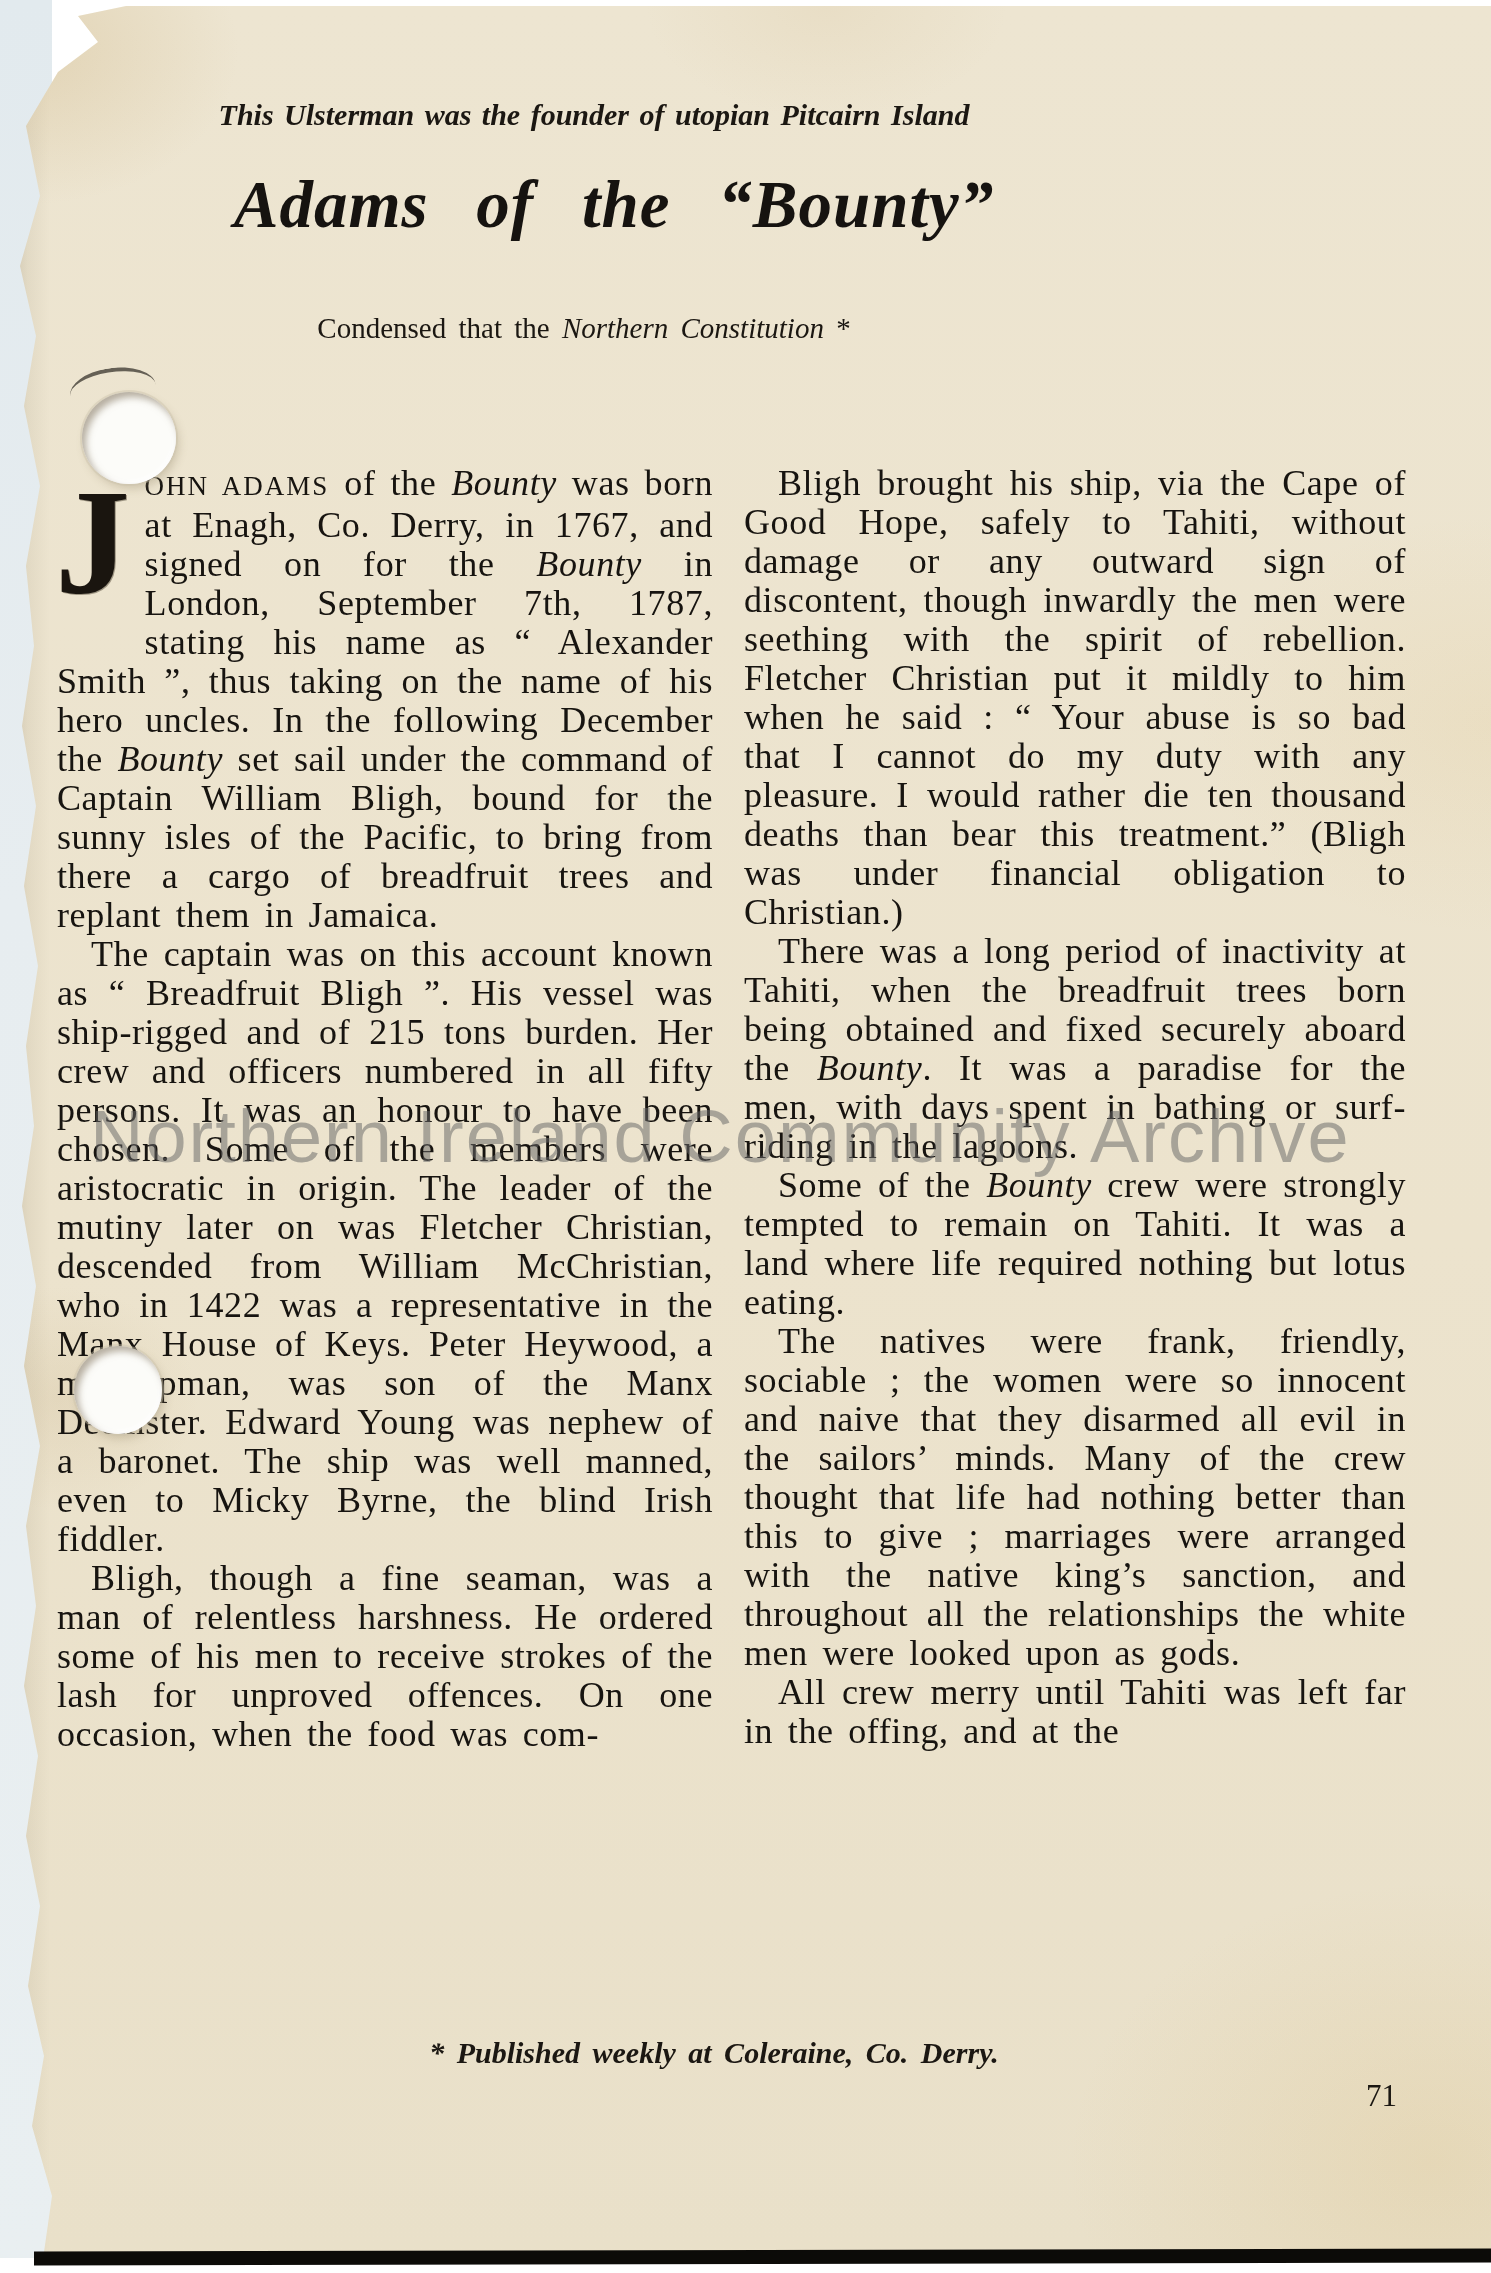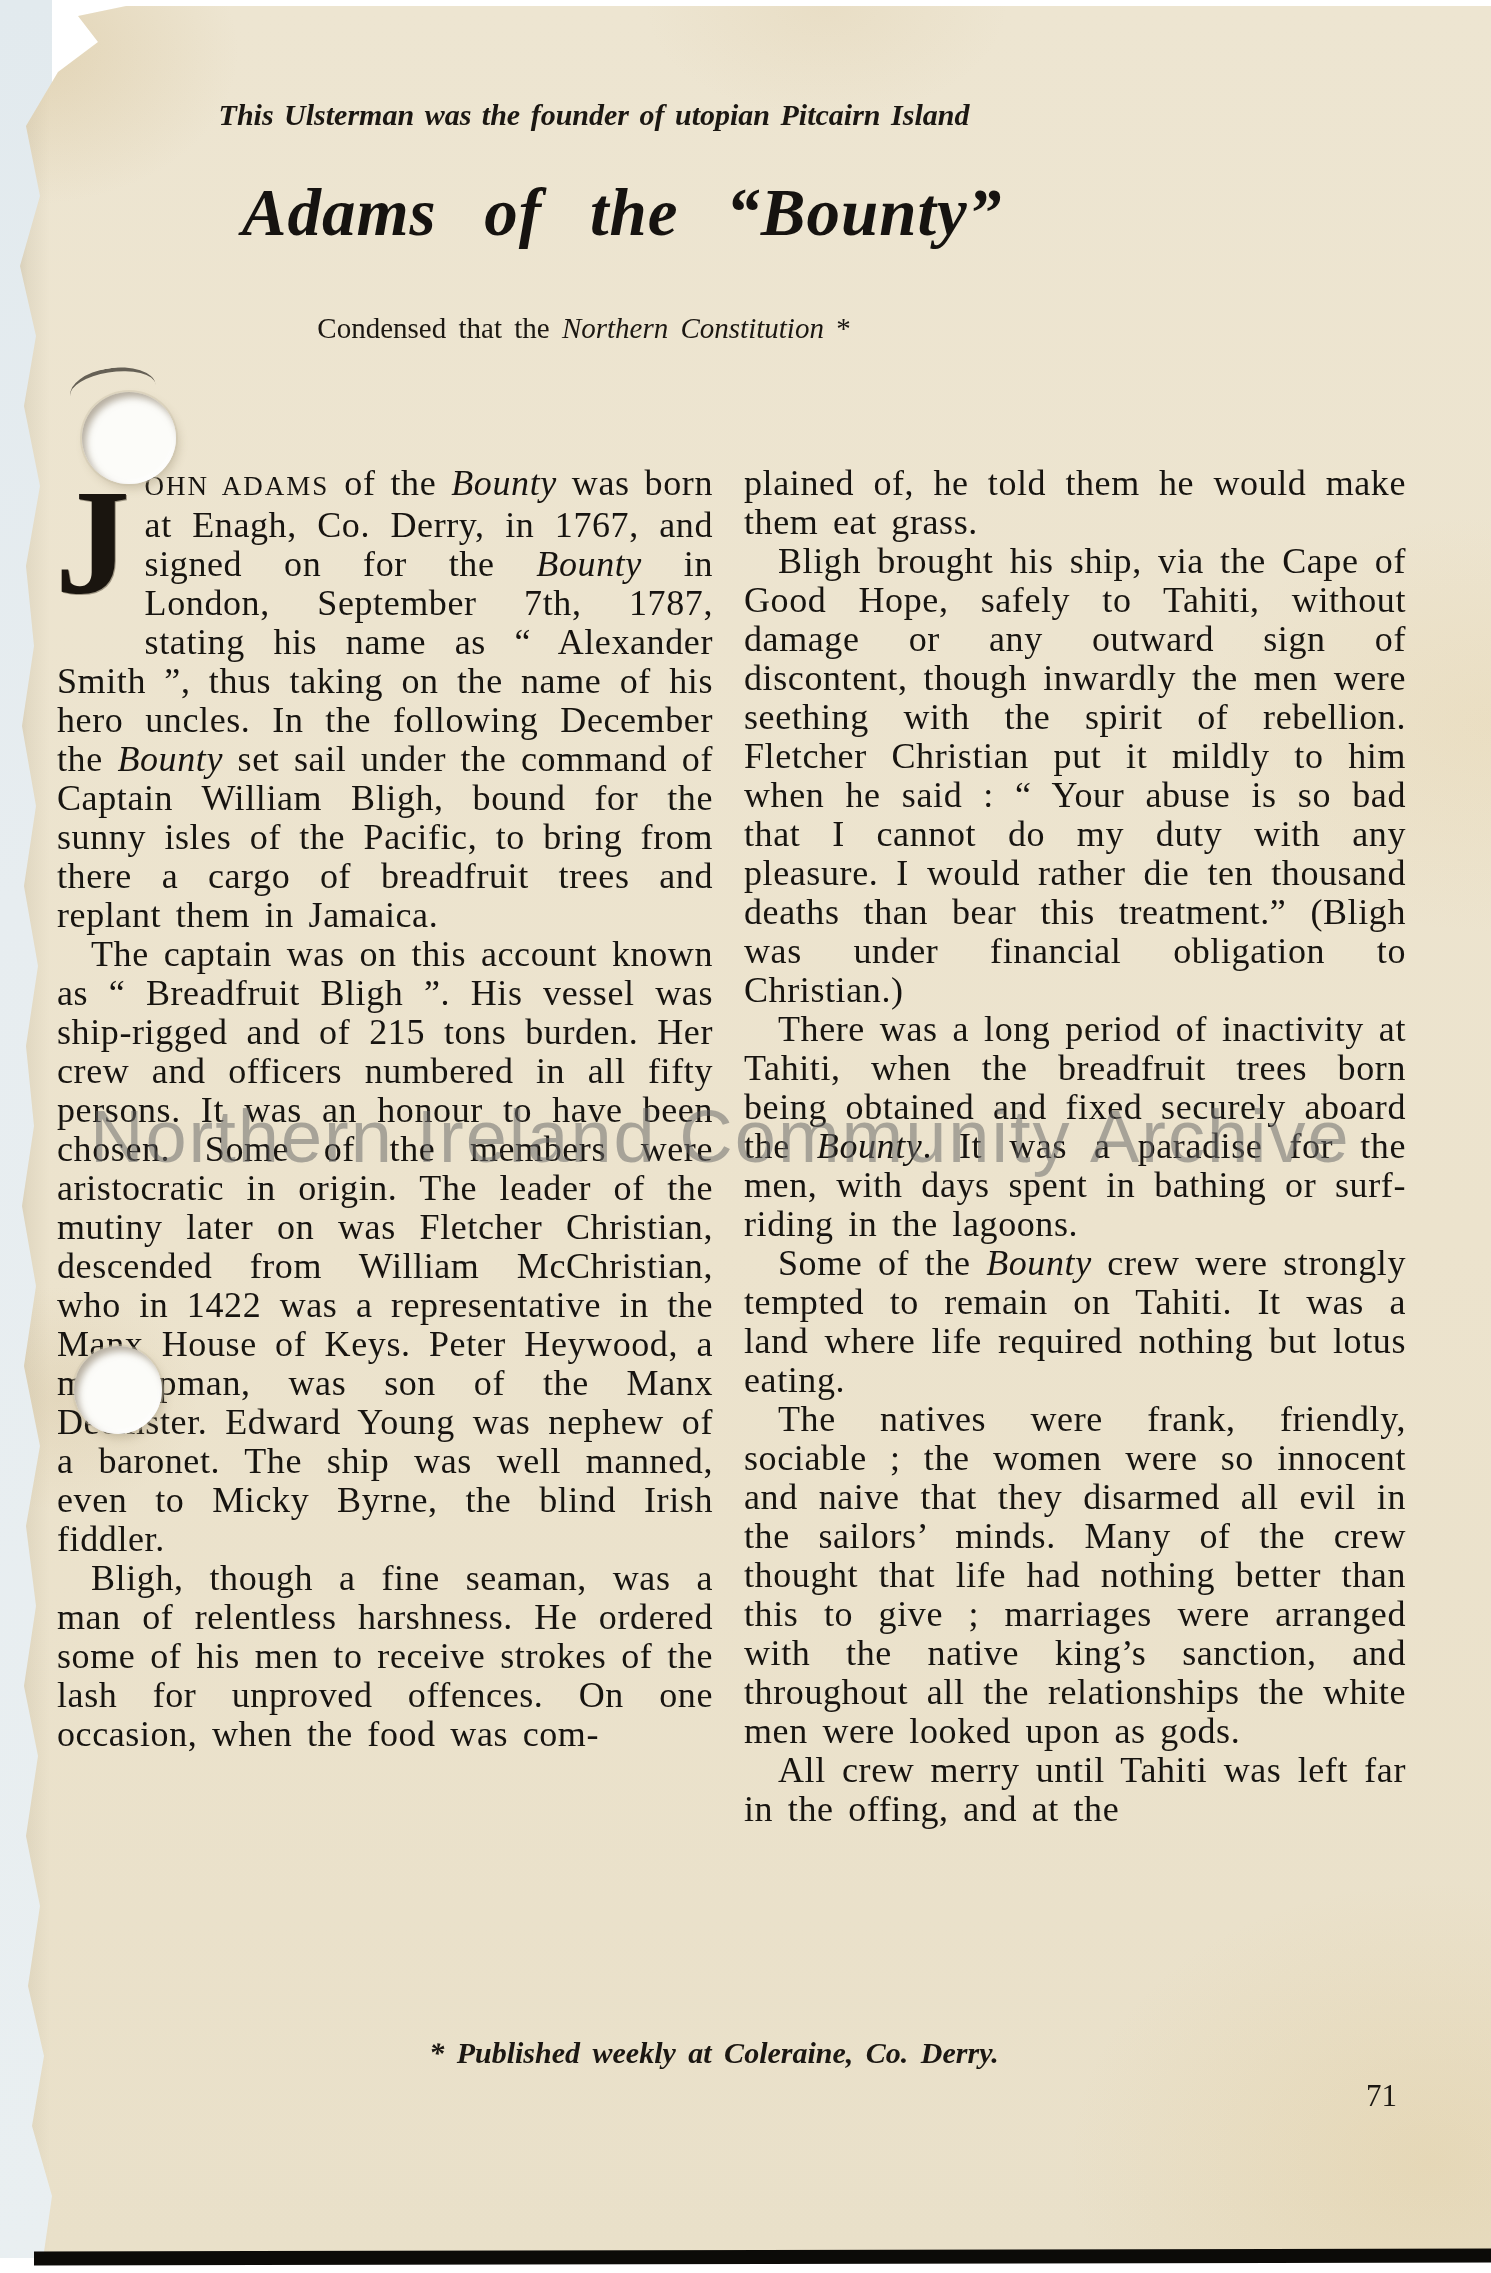--- a/index.html
+++ b/index.html
@@ -36,21 +36,21 @@
       6px 260px, 26px 190px, 12px 120px, 44px 66px, 84px 36px, 64px 10px
     );
     color:#171410;
   }
   .kicker{
     position:absolute;left:0;top:92px;width:1160px;text-align:center;
     font-size:30px;font-style:italic;font-weight:bold;word-spacing:3px;
     color:#1b1712;
   }
   .title{
-    position:absolute;left:0;top:160px;width:1200px;margin:8px;text-align:center;
+    position:absolute;left:0;top:160px;width:1200px;margin:0;text-align:center;
     font-size:67px;font-style:italic;font-weight:700;word-spacing:30px;
     letter-spacing:1px;color:#161310;
   }
   .subtitle{
     position:absolute;left:0;top:306px;width:1140px;text-align:center;
     font-size:29px;word-spacing:5px;color:#1b1712;
   }
   .author{
     position:absolute;left:0;top:382px;width:1140px;text-align:center;
     font-size:31px;font-weight:bold;letter-spacing:1px;word-spacing:10px;color:#15120e;
@@ -113,21 +113,20 @@
   <div class="subtitle"><span class="seg-n">Condensed that the </span><span class="seg-i">Northern Constitution</span><span class="seg-n"> *</span></div>
 
 
   <div class="col col-left">
     <p class="para noindent"><span class="dropcap">J</span><span><span class="seg-sc">OHN ADAMS</span><span class="seg-n"> of the </span><span class="seg-i">Bounty</span><span class="seg-n"> was born at Enagh, Co. Derry, in 1767, and signed on for the </span><span class="seg-i">Bounty</span><span class="seg-n"> in London, September 7th, 1787, stating his name as “ Alexander Smith ”, thus taking on the name of his hero uncles. In the following December the </span><span class="seg-i">Bounty</span><span class="seg-n"> set sail under the command of Captain William Bligh, bound for the sunny isles of the Pacific, to bring from there a cargo of breadfruit trees and replant them in Jamaica.</span></span></p>
     <p class="para"><span class="seg-n">The captain was on this account known as “ Breadfruit Bligh ”. His vessel was ship-rigged and of 215 tons burden. Her crew and officers numbered in all fifty persons. It was an honour to have been chosen. Some of the members were aristocratic in origin. The leader of the mutiny later on was Fletcher Christian, descended from William McChristian, who in 1422 was a representative in the Manx House of Keys. Peter Heywood, a midshipman, was son of the Manx Deemster. Edward Young was nephew of a baronet. The ship was well manned, even to Micky Byrne, the blind Irish fiddler.</span></p>
     <p class="para"><span class="seg-n">Bligh, though a fine seaman, was a man of relentless harshness. He ordered some of his men to receive strokes of the lash for unproved offences. On one occasion, when the food was com-</span></p>
   </div>
 
   <div class="col col-right">
-    <p class="para noindent"><span class="seg-n">plained of, he told them he would make them eat grass.</span></p>
     <p class="para"><span class="seg-n">Bligh brought his ship, via the Cape of Good Hope, safely to Tahiti, without damage or any outward sign of discontent, though inwardly the men were seething with the spirit of rebellion. Fletcher Christian put it mildly to him when he said : “ Your abuse is so bad that I cannot do my duty with any pleasure. I would rather die ten thousand deaths than bear this treatment.” (Bligh was under financial obligation to Christian.)</span></p>
     <p class="para"><span class="seg-n">There was a long period of inactivity at Tahiti, when the breadfruit trees born being obtained and fixed securely aboard the </span><span class="seg-i">Bounty</span><span class="seg-n">. It was a paradise for the men, with days spent in bathing or surf-riding in the lagoons.</span></p>
     <p class="para"><span class="seg-n">Some of the </span><span class="seg-i">Bounty</span><span class="seg-n"> crew were strongly tempted to remain on Tahiti. It was a land where life required nothing but lotus eating.</span></p>
     <p class="para"><span class="seg-n">The natives were frank, friendly, sociable ; the women were so innocent and naive that they disarmed all evil in the sailors’ minds. Many of the crew thought that life had nothing better than this to give ; marriages were arranged with the native king’s sanction, and throughout all the relationships the white men were looked upon as gods.</span></p>
     <p class="para"><span class="seg-n">All crew merry until Tahiti was left far in the offing, and at the</span></p>
   </div>
 
   <div class="watermark">Northern Ireland Community Archive</div>
 
   <div class="footnote">* Published weekly at Coleraine, Co. Derry.</div>

